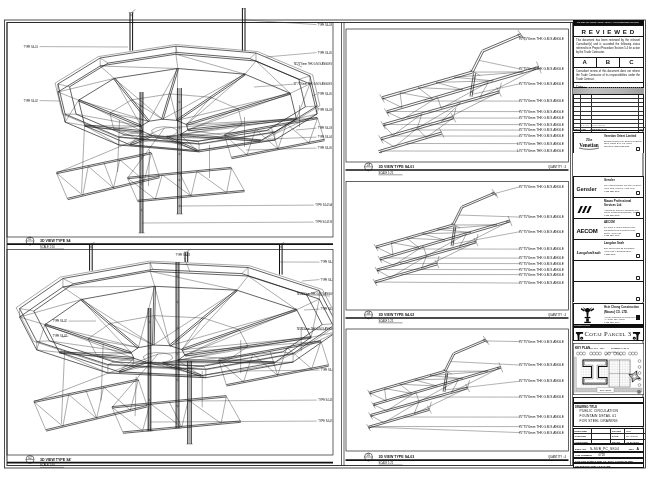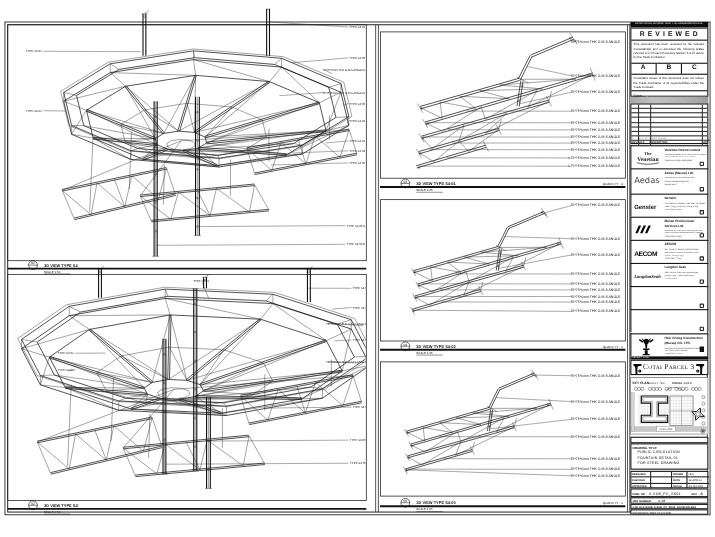--- a/index.html
+++ b/index.html
@@ -364,32 +364,20 @@
             </g>
           </svg></div>
   <div class="ptxt">
           <div class="pname">Venetian Orient Limited</div>
           <div class="addr">Estrada da Baía de N. Senhora da Esperança, s/n,</div>
           <div class="addr">Taipa, Macau SAR, P.R. China</div>
           <div class="addr">Telephone (853) 2882 8888</div>
         </div>
   <div class="cbox"></div>
       </div>
-<div class="party" style="top:133.0px;height:23.0px">
-  <div class="plogo"><svg width="26" height="11" viewBox="0 0 26 11">
-            <text x="0.5" y="8.8" font-size="7.6" fill="#4a4a4a" font-family="DejaVu Sans,sans-serif">Aedas</text>
-          </svg></div>
-  <div class="ptxt">
-          <div class="pname">Aedas (Macau) Ltd.</div>
-          <div class="addr">Avenida da Praia Grande 409,</div>
-          <div class="addr">China Law Building 21/F,</div>
-          <div class="addr">Macau SAR</div>
-        </div>
-  <div class="cbox"></div>
-      </div>
 <div class="party" style="top:156.0px;height:21.0px">
   <div class="plogo"><svg width="26" height="8" viewBox="0 0 26 8">
             <text x="0.5" y="6.2" font-size="5.4" font-weight="bold" fill="#101010" font-family="Liberation Sans,sans-serif">Gensler</text>
           </svg></div>
   <div class="ptxt">
           <div class="pname">Gensler</div>
           <div class="addr">Two Harbour Square, 180 Wai Yip Street,</div>
           <div class="addr">Kwun Tong, Kowloon, Hong Kong</div>
           <div class="addr">T 852 2521 2005</div>
         </div>

